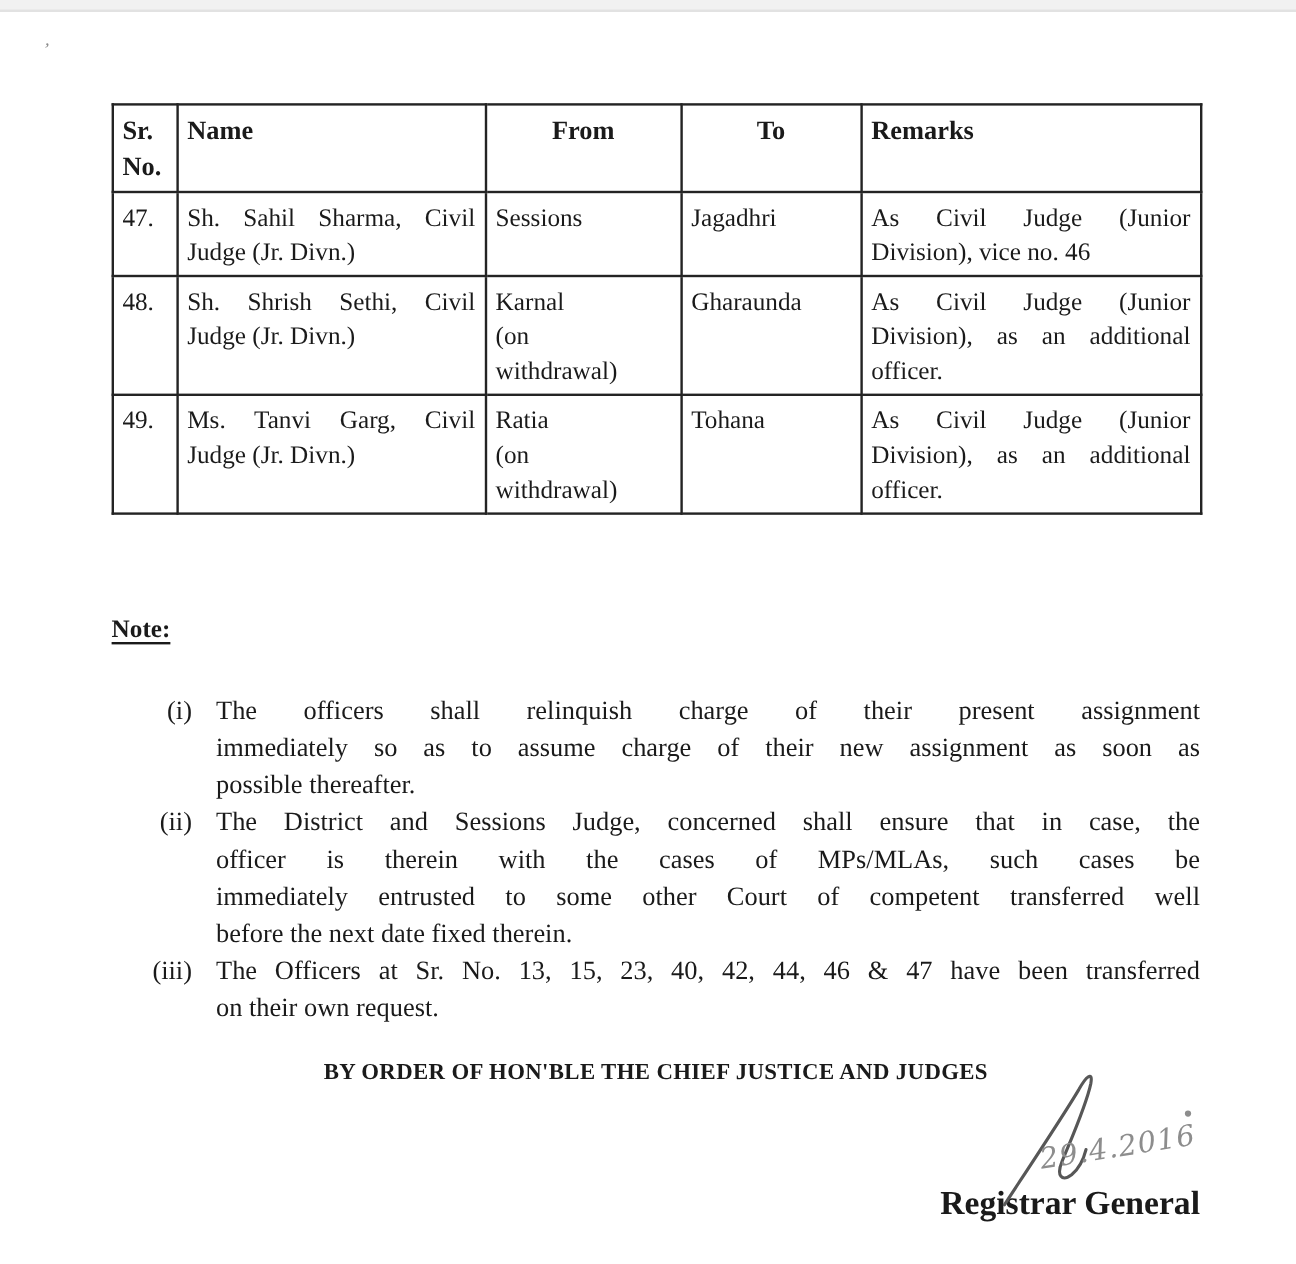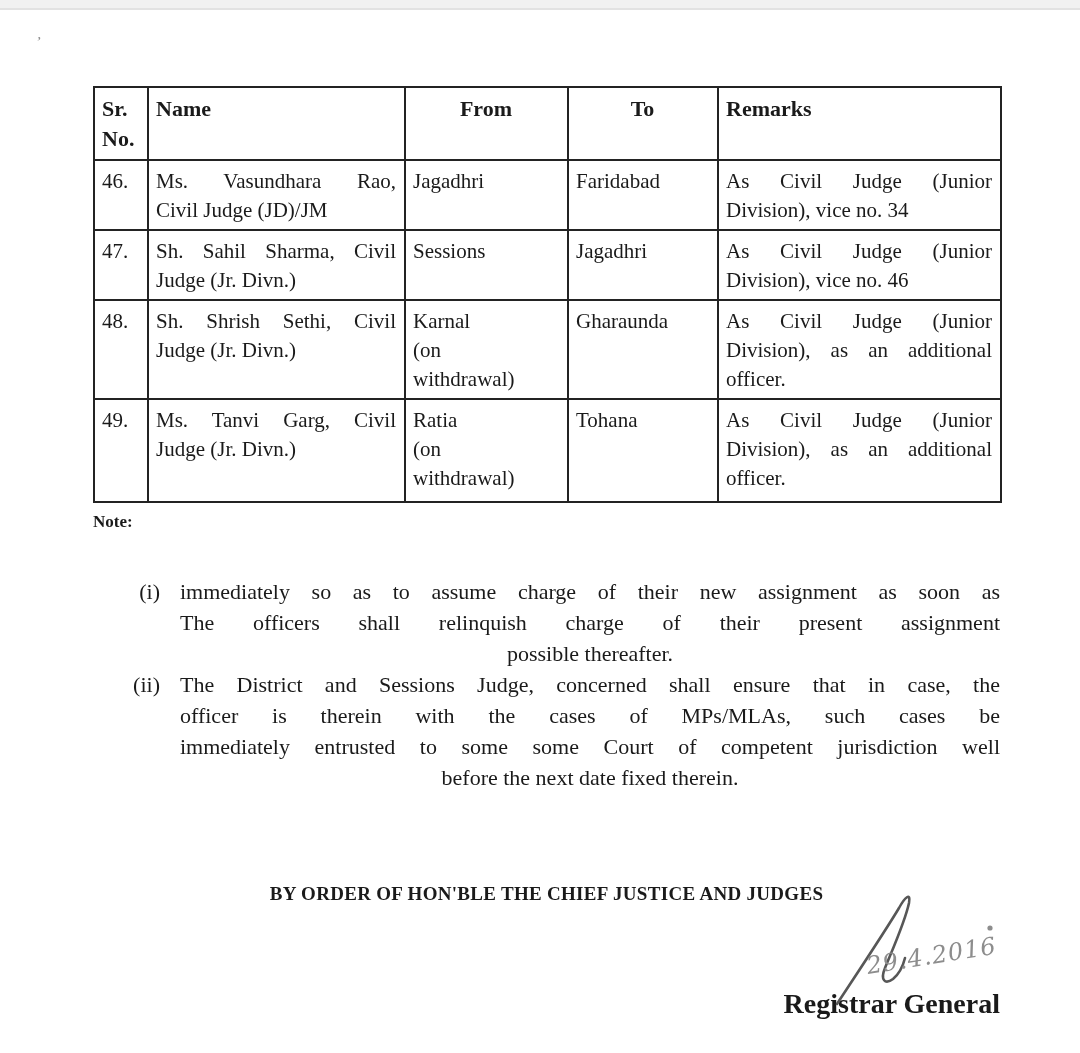--- a/index.html
+++ b/index.html
@@ -38,35 +38,36 @@
   .doc-table th:nth-child(3),.doc-table th:nth-child(4){text-align:center;}
   .doc-table tbody tr:nth-child(1){height:69px;}
   .doc-table tbody tr:nth-child(2){height:70px;}
   .doc-table tbody tr:nth-child(3){height:72px;}
   .doc-table tbody tr:nth-child(4){height:103px;}
   .doc-table .line{text-align:left;}
   .doc-table .line.just{text-align:justify;text-align-last:justify;}
   
   .note-heading{
     position:absolute;left:93px;top:512px;
-    font-size:17px;font-weight:bold;
+    font-size:21px;font-weight:bold;
+    text-decoration:underline;
     text-decoration-thickness:2px;
     text-underline-offset:4px;
   }
   .note-list{
     position:absolute;left:93px;top:576px;width:907px;
     font-size:22px;line-height:31px;
   }
   .note-item{display:flex;align-items:flex-start;}
   .note-marker{
     flex:0 0 87px;box-sizing:border-box;
     text-align:right;padding-right:20px;
   }
   .note-text{flex:1 1 auto;min-width:0;}
-  .note-line{text-align:center;}
+  .note-line{text-align:left;}
   .note-line.just{text-align:justify;text-align-last:justify;}
   
   .by-order{
     position:absolute;left:93px;top:883px;width:907px;
     text-align:center;font-weight:bold;font-size:19px;letter-spacing:.3px;
   }
   .registrar{
     position:absolute;left:93px;top:988px;width:907px;
     text-align:right;font-weight:bold;font-size:28px;
   }
@@ -97,39 +98,20 @@
           <th>Sr. No.</th>
           <th>Name</th>
           <th>From</th>
           <th>To</th>
           <th>Remarks</th>
         </tr>
     </thead>
     <tbody>
         <tr>
           <td>
-            <div class="line">46.</div>
-          </td>
-          <td>
-            <div class="line just">Ms. Vasundhara Rao,</div>
-            <div class="line">Civil Judge (JD)/JM</div>
-          </td>
-          <td>
-            <div class="line">Jagadhri</div>
-          </td>
-          <td>
-            <div class="line">Faridabad</div>
-          </td>
-          <td>
-            <div class="line just">As Civil Judge (Junior</div>
-            <div class="line">Division), vice no. 34</div>
-          </td>
-        </tr>
-        <tr>
-          <td>
             <div class="line">47.</div>
           </td>
           <td>
             <div class="line just">Sh. Sahil Sharma, Civil</div>
             <div class="line">Judge (Jr. Divn.)</div>
           </td>
           <td>
             <div class="line">Sessions</div>
           </td>
           <td>
@@ -186,32 +168,39 @@
         </tr>
       </tbody>
   </table>
 
   <div class="note-heading">Note:</div>
 
   <div class="note-list">
       <div class="note-item">
         <div class="note-marker">(i)</div>
         <div class="note-text">
+          <div class="note-line just">The officers shall relinquish charge of their present assignment</div>
           <div class="note-line just">immediately so as to assume charge of their new assignment as soon as</div>
-          <div class="note-line just">The officers shall relinquish charge of their present assignment</div>
           <div class="note-line">possible thereafter.</div>
         </div>
       </div>
       <div class="note-item">
         <div class="note-marker">(ii)</div>
         <div class="note-text">
           <div class="note-line just">The District and Sessions Judge, concerned shall ensure that in case, the</div>
           <div class="note-line just">officer is therein with the cases of MPs/MLAs, such cases be</div>
-          <div class="note-line just">immediately entrusted to some some Court of competent jurisdiction well</div>
+          <div class="note-line just">immediately entrusted to some other Court of competent transferred well</div>
           <div class="note-line">before the next date fixed therein.</div>
+        </div>
+      </div>
+      <div class="note-item">
+        <div class="note-marker">(iii)</div>
+        <div class="note-text">
+          <div class="note-line just">The Officers at Sr. No. 13, 15, 23, 40, 42, 44, 46 &amp; 47  have been transferred</div>
+          <div class="note-line">on their own request.</div>
         </div>
       </div>
     </div>
 
   <div class="by-order">BY ORDER OF HON'BLE THE CHIEF JUSTICE AND JUDGES</div>
 
   <svg class="signature" viewBox="0 0 195 124" xmlns="http://www.w3.org/2000/svg">
     <path d="M 17 118 C 34 92, 66 44, 79 22 C 85 11, 91 6, 89 17 C 85 36, 71 67, 65 82 C 60 94, 65 99, 73 93 C 79 88, 83 80, 85 72" fill="none" stroke="#575757" stroke-width="2.6" stroke-linecap="round"></path>
     <text x="48" y="88" transform="rotate(-9 48 88)" font-family="DejaVu Serif, serif" font-style="italic" font-size="24" fill="#8d8d8d" letter-spacing="1">29.4.2016</text>
     <circle cx="170" cy="42" r="2.6" fill="#8d8d8d"></circle>

